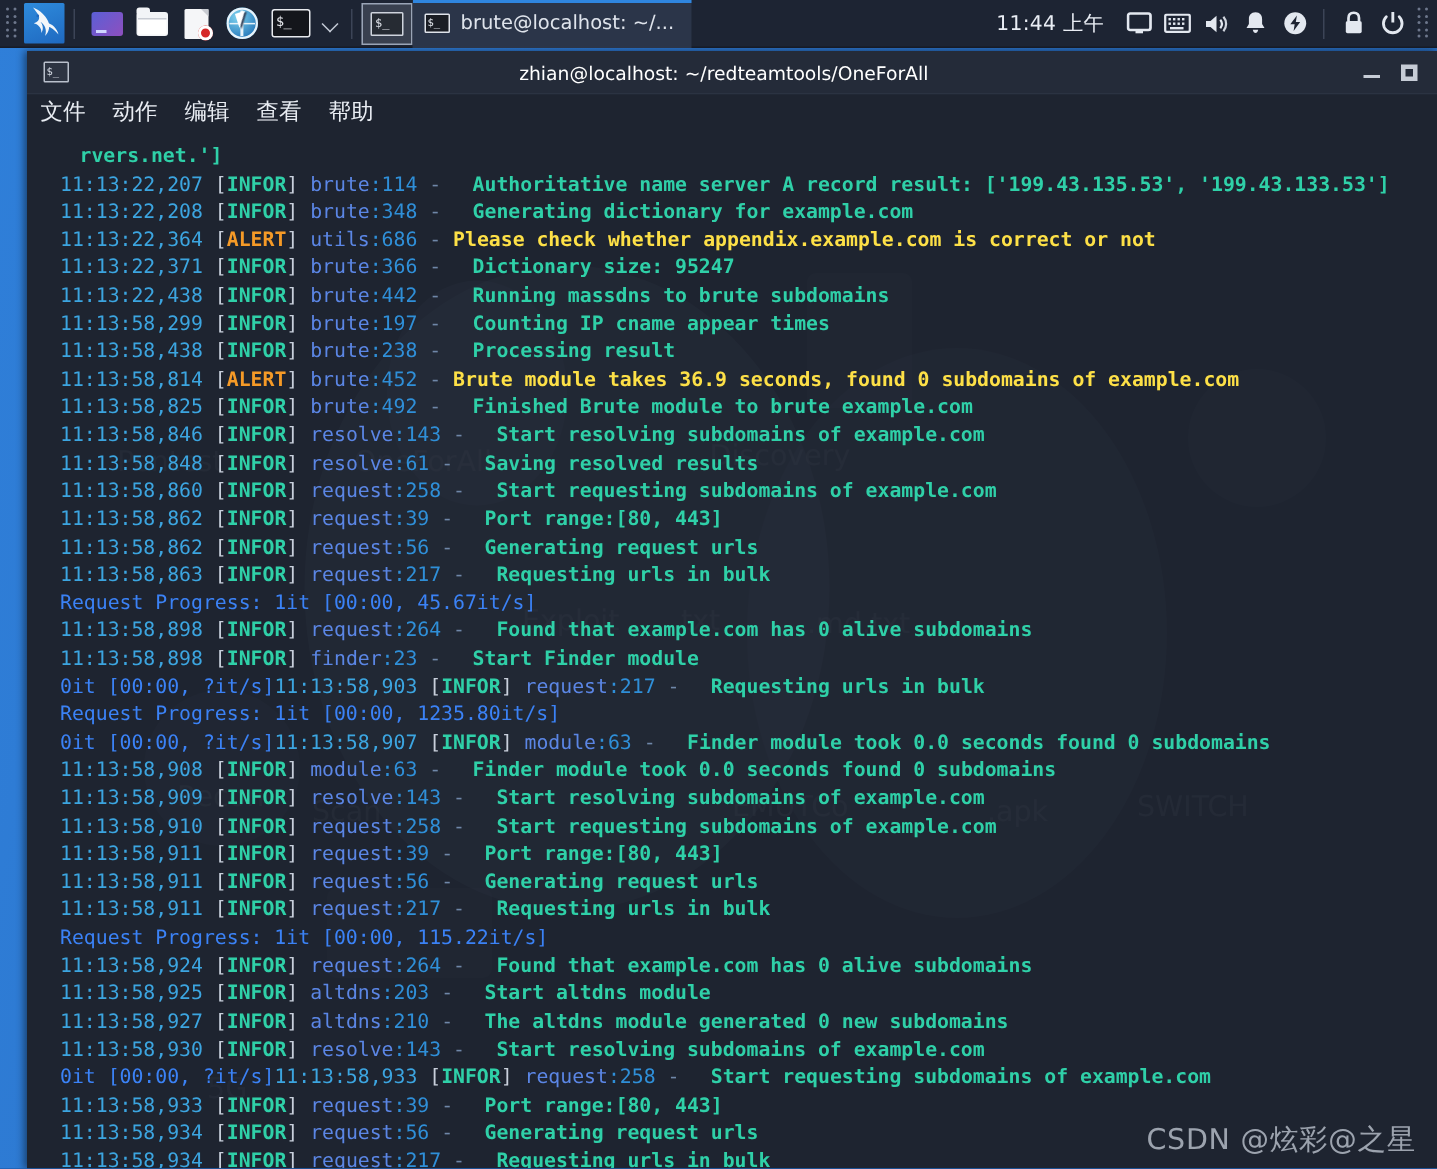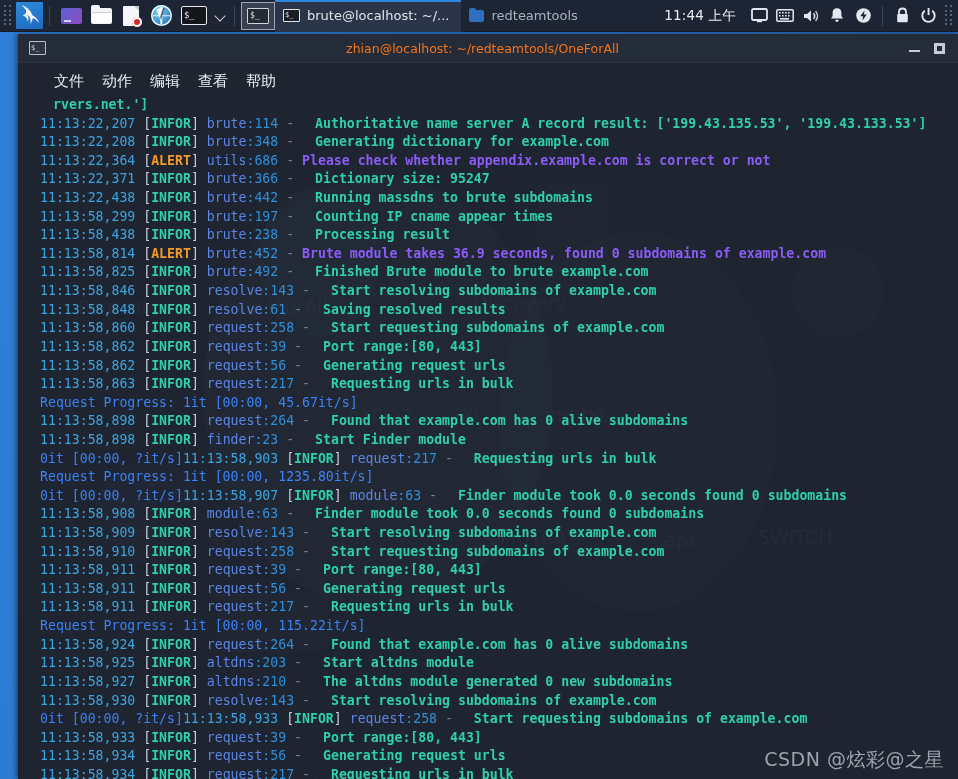--- a/index.html
+++ b/index.html
@@ -122,31 +122,31 @@
     display: flex; align-items: center;
     border-bottom: 1px solid #2b3342;
   }
   .tb-appicon {
     width: 17px; height: 14px; margin-left: 11px; background: #2d3442;
     border: 1px solid #b9c0cc; border-radius: 1px; flex: 0 0 auto;
     color: #d7dce5; font-family: "DejaVu Sans Mono", monospace; font-size: 7px; line-height: 12px; padding-left: 1px; box-sizing: border-box;
   }
   #title-text {
     position: absolute; left: 0; right: 11px; text-align: center;
-    font-size: 12.5px; color: #f97316; pointer-events: none;
+    font-size: 12.5px; color: #ffffff; pointer-events: none;
   }
   #win-controls { margin-left: auto; display: flex; align-items: center; gap: 13px; padding-right: 13px; }
   .wc { width: 12px; height: 12px; position: relative; }
   .wc-min:after { content:""; position:absolute; left:0; bottom:2px; width:11px; height:2px; background:#c6ccd6; }
   .wc-max { width: 11px; height: 11px; background: #c6ccd6; }
   .wc-max:after { content:""; position:absolute; left:3px; top:3px; width:5px; height:5px; background:#242b39; }
 
   #menubar {
-    height: 30px; display: flex; align-items: flex-end; gap: 0px;
-    padding-left: 27px; background: #1e2430; position: relative; z-index: 3;
+    height: 30px; display: flex; align-items: flex-start; gap: 0px;
+    padding-left: 0; background: #1e2430; position: relative; z-index: 3;
   }
   .menu-item {
     font-size: 15px; color: #e9edf3; padding: 2px 9px; border-radius: 2px;
     font-family: "DejaVu Sans", sans-serif;
   }
 
   
   #termwrap {
     position: absolute; left: 0; right: 0; top: 58px; bottom: 0;
     background: #1e2430; overflow: hidden;
@@ -165,21 +165,21 @@
     color: #cfd6e0;
   }
   #term .line { height: 18.62px; }
   .c-time { color: #3ca5e0; }
   .c-info { color: #2fd0a8; font-weight: bold; }
   .c-alert { color: #f59a27; font-weight: bold; }
   .c-mod  { color: #5b86e5; }
   .c-num  { color: #2f8fd8; }
   .c-dash { color: #6f87a8; }
   .c-msg  { color: #2fd0a8; font-weight: bold; margin-left: 13px; }
-  .c-amsg { color: #8b5cf6; font-weight: bold; margin-top: 44px; }
+  .c-amsg { color: #fde047; font-weight: bold; margin-top: 44px; }
   .c-plain { color: #3b82f6; }
   .c-brk  { color: #c8cfdb; }
 
   
   #watermark {
     position: absolute; right: 14px; bottom: 6px; z-index: 5;
     font-size: 19px; color: #b8bfca; opacity: 0.82;
     font-family: "DejaVu Sans", sans-serif; letter-spacing: 0.5px;
     pointer-events: none;
   }
@@ -238,24 +238,20 @@
 
     <div class="win-btn active-sq">
       <div class="sq-term">$_</div>
     </div>
 
     <div class="task-item sel">
       <div class="mini-term">$_</div>
       <span>brute@localhost: ~/...</span>
     </div>
 
-    <div class="task-item dim">
-      <div class="mini-folder"></div>
-      <span>redteamtools</span>
-    </div>
 
     <div id="panel-right">
       <div class="clock">11:44 上午</div>
 
       <div class="tray-ic">
         <svg width="17" height="15" viewBox="0 0 17 15">
             <rect x="1" y="1" width="15" height="11" rx="1.5" fill="none" stroke="#e3e8f0" stroke-width="1.8"></rect>
             <rect x="6" y="12.6" width="5" height="1.6" fill="#e3e8f0"></rect>
           </svg>
       </div>

